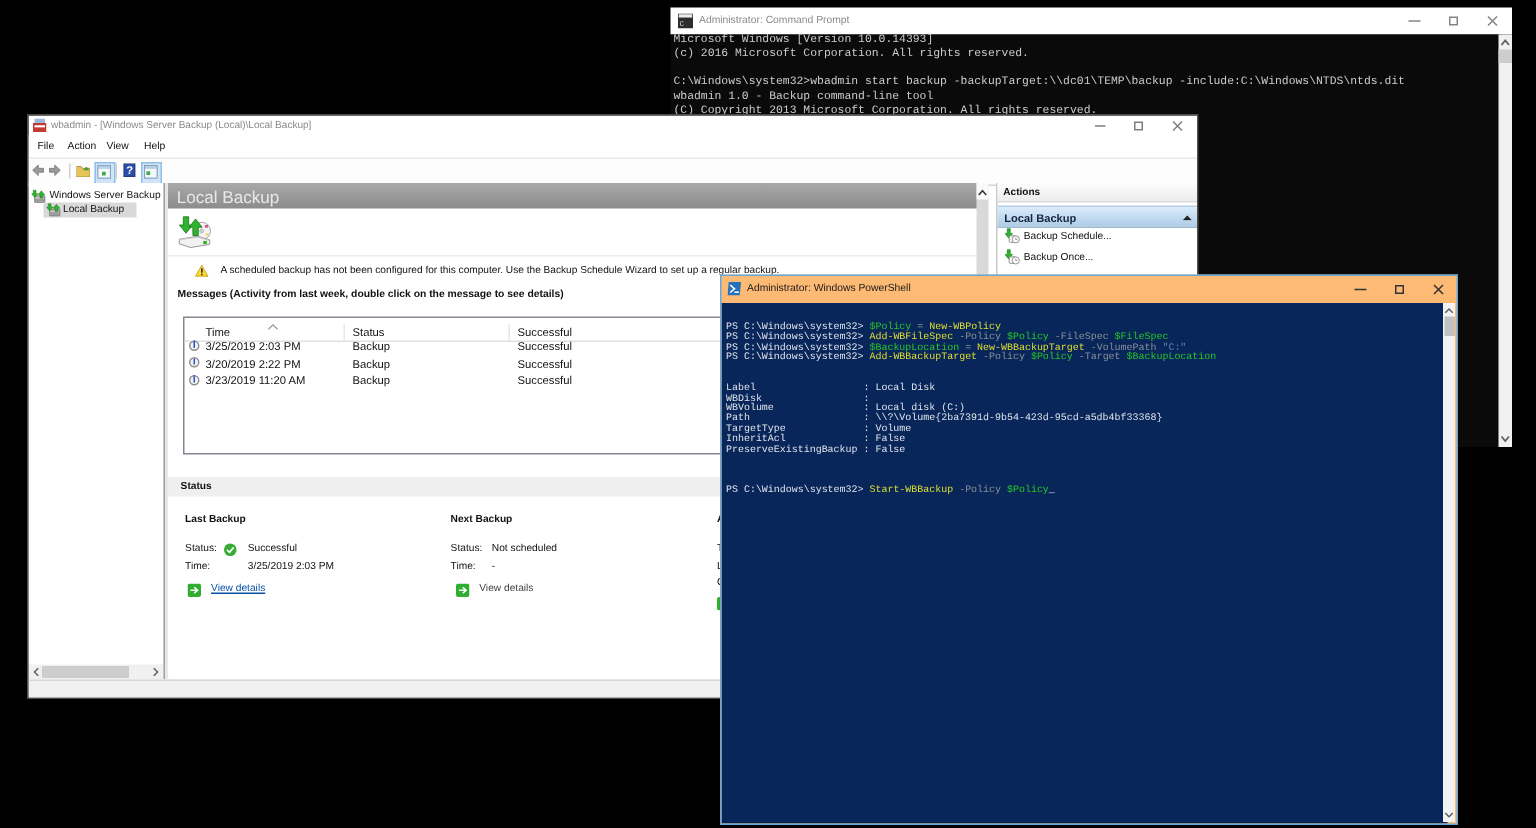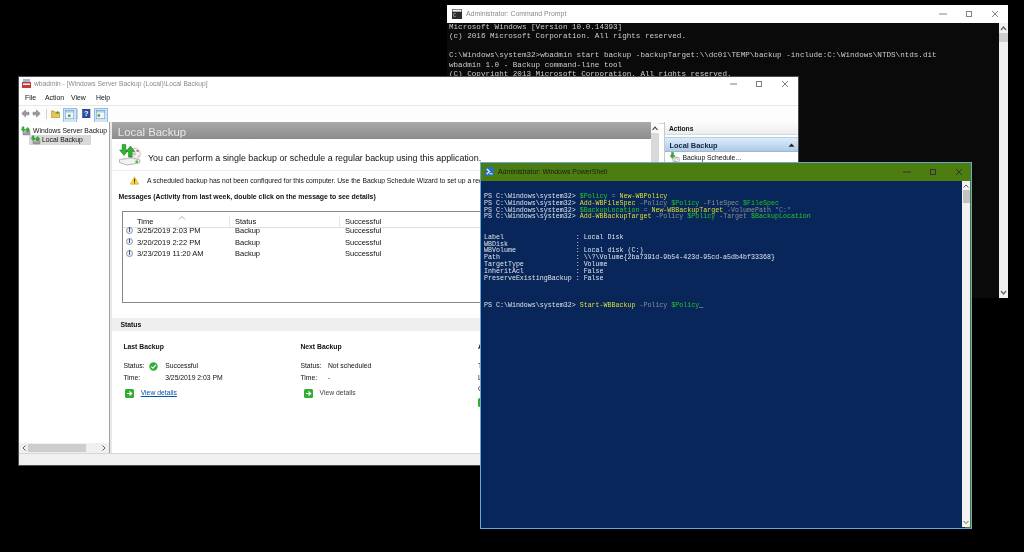--- a/index.html
+++ b/index.html
@@ -9,21 +9,21 @@
 #cmdtxt{left:447px;top:23px;width:552px;height:275px;background:#0a0a0a;color:#cccccc;font-size:7.6px;line-height:9.45px;padding:0px 0 0 2px;}
 #cmdsb{left:999px;top:23px;width:9px;height:275px;background:#f0f0f0;}
 #cmdsb .thumb{left:0px;top:10px;width:9px;height:9px;background:#cdcdcd;}
 .caption{font-size:6.9px;color:#8a8a8a;position:absolute;top:5px;}
 
 .btn{position:absolute;width:26px;height:18px;}
 svg{display:block}
 
 #wb{left:19px;top:77px;width:779px;height:388px;background:#fff;outline:1px solid #4d4d4d;overflow:hidden;}
 
-#ps{left:480px;top:162px;width:490px;height:365px;background:#4d7c0f;border:1px solid #64a8dc;overflow:hidden;}
+#ps{left:480px;top:183px;width:490px;height:365px;background:#fdba74;border:1px solid #64a8dc;overflow:hidden;}
 #pstxt{left:0px;top:18px;width:481px;height:335px;background:#08265a;color:#dfe3ea;font-size:6.65px;line-height:6.8px;padding:12px 0 0 3px;}
 #pssb{left:481px;top:18px;width:8px;height:346px;background:#f2f2f2;}
 .y{color:#dfdf30;}
 .v{color:#27c428;}
 .p{color:#8a9095;}
 .s{color:#5f84a8;}
 </style></head>
 <body>
 
 <div class="abs" id="cmdtitle">
@@ -165,21 +165,20 @@
         <circle cx="17.5" cy="12" r="5.8" fill="#f5f5f5" stroke="#9a9a9a" stroke-width="0.6"></circle>
         <circle cx="17.5" cy="12" r="1.4" fill="#cccccc" stroke="#b0b0b0" stroke-width="0.4"></circle>
         <rect x="19.5" y="8" width="2.2" height="1.8" fill="#c95f8a"></rect>
         <rect x="20" y="13.5" width="2.2" height="1.6" fill="#e3de7c"></rect>
         <path d="M2.5 17.5 L15 15.5 L23 18 L22.5 21 L10 23 L2.5 20.5 Z" fill="#f2f2f2" stroke="#8a8a8a" stroke-width="0.6"></path>
         <path d="M2.8 17.8 L15 16 L22.6 18.3" fill="none" stroke="#c8c8c8" stroke-width="0.8"></path>
         <rect x="18.5" y="18.6" width="2.4" height="2.2" fill="#2db52d"></rect>
         <path d="M5.2 2.5 L8.8 2.5 L8.8 8 L11.4 8 L7 13.5 L2.6 8 L5.2 8 Z" fill="#2db52d" stroke="#156e15" stroke-width="0.5"></path>
         <path d="M11.6 15 L15.2 15 L15.2 9.5 L17.8 9.5 L13.4 4 L9 9.5 L11.6 9.5 Z" fill="#2db52d" stroke="#156e15" stroke-width="0.5"></path>
       </svg>
-    <div class="abs" style="left:36px;top:30.5px;font-size:8.9px;color:#111;">You can perform a single backup or schedule a regular backup using this application.</div>
     <div class="abs" style="left:0;top:48px;width:540px;height:1px;background:#ececec;"></div>
     <svg class="abs" style="left:17.5px;top:54px" width="9" height="9" viewBox="0 0 11 10">
         <path d="M5.5 0.5 L10.6 9.5 L0.4 9.5 Z" fill="#fdd835" stroke="#b99406" stroke-width="0.6"></path>
         <rect x="5" y="3" width="1.2" height="3.6" fill="#222"></rect>
         <rect x="5" y="7.4" width="1.2" height="1.2" fill="#222"></rect>
       </svg>
     <div class="abs" style="left:35px;top:54.5px;font-size:6.75px;color:#111;white-space:nowrap;width:500px;overflow:hidden;">A scheduled backup has not been configured for this computer. Use the Backup Schedule Wizard to set up a regular backup.</div>
     <div class="abs" style="left:6.4px;top:70.5px;font-size:6.9px;font-weight:bold;color:#111;">Messages (Activity from last week, double click on the message to see details)</div>
 
     <div class="abs" style="left:10px;top:89px;width:525px;height:90px;border:1px solid #828790;">

